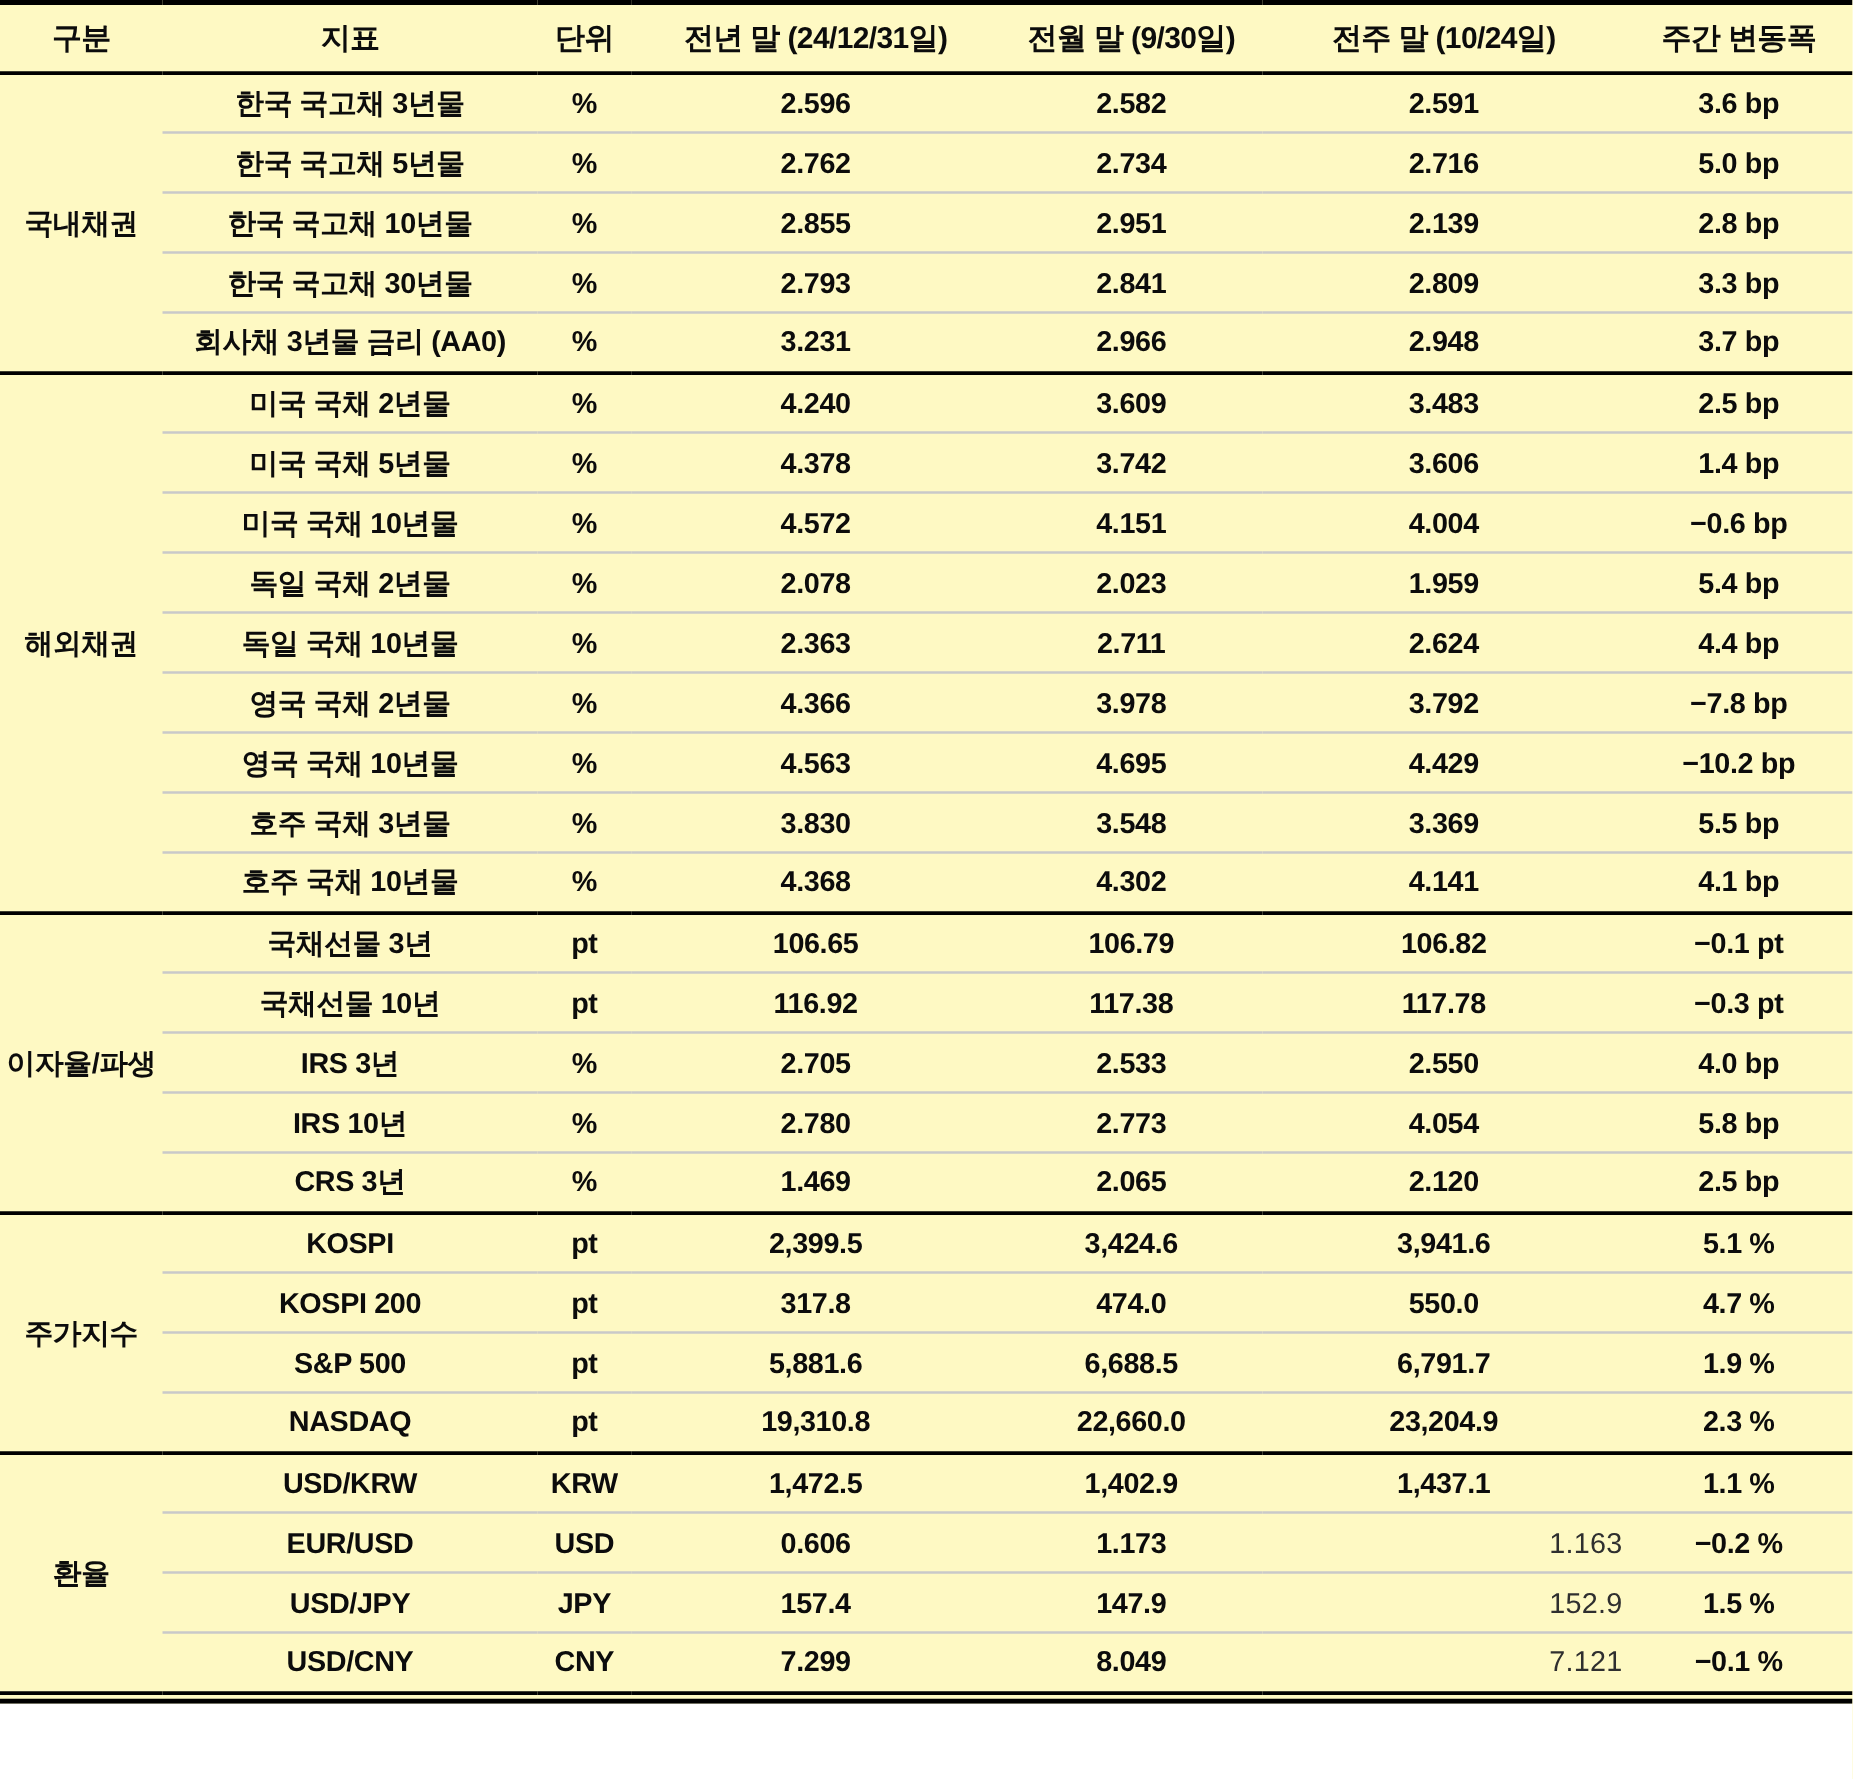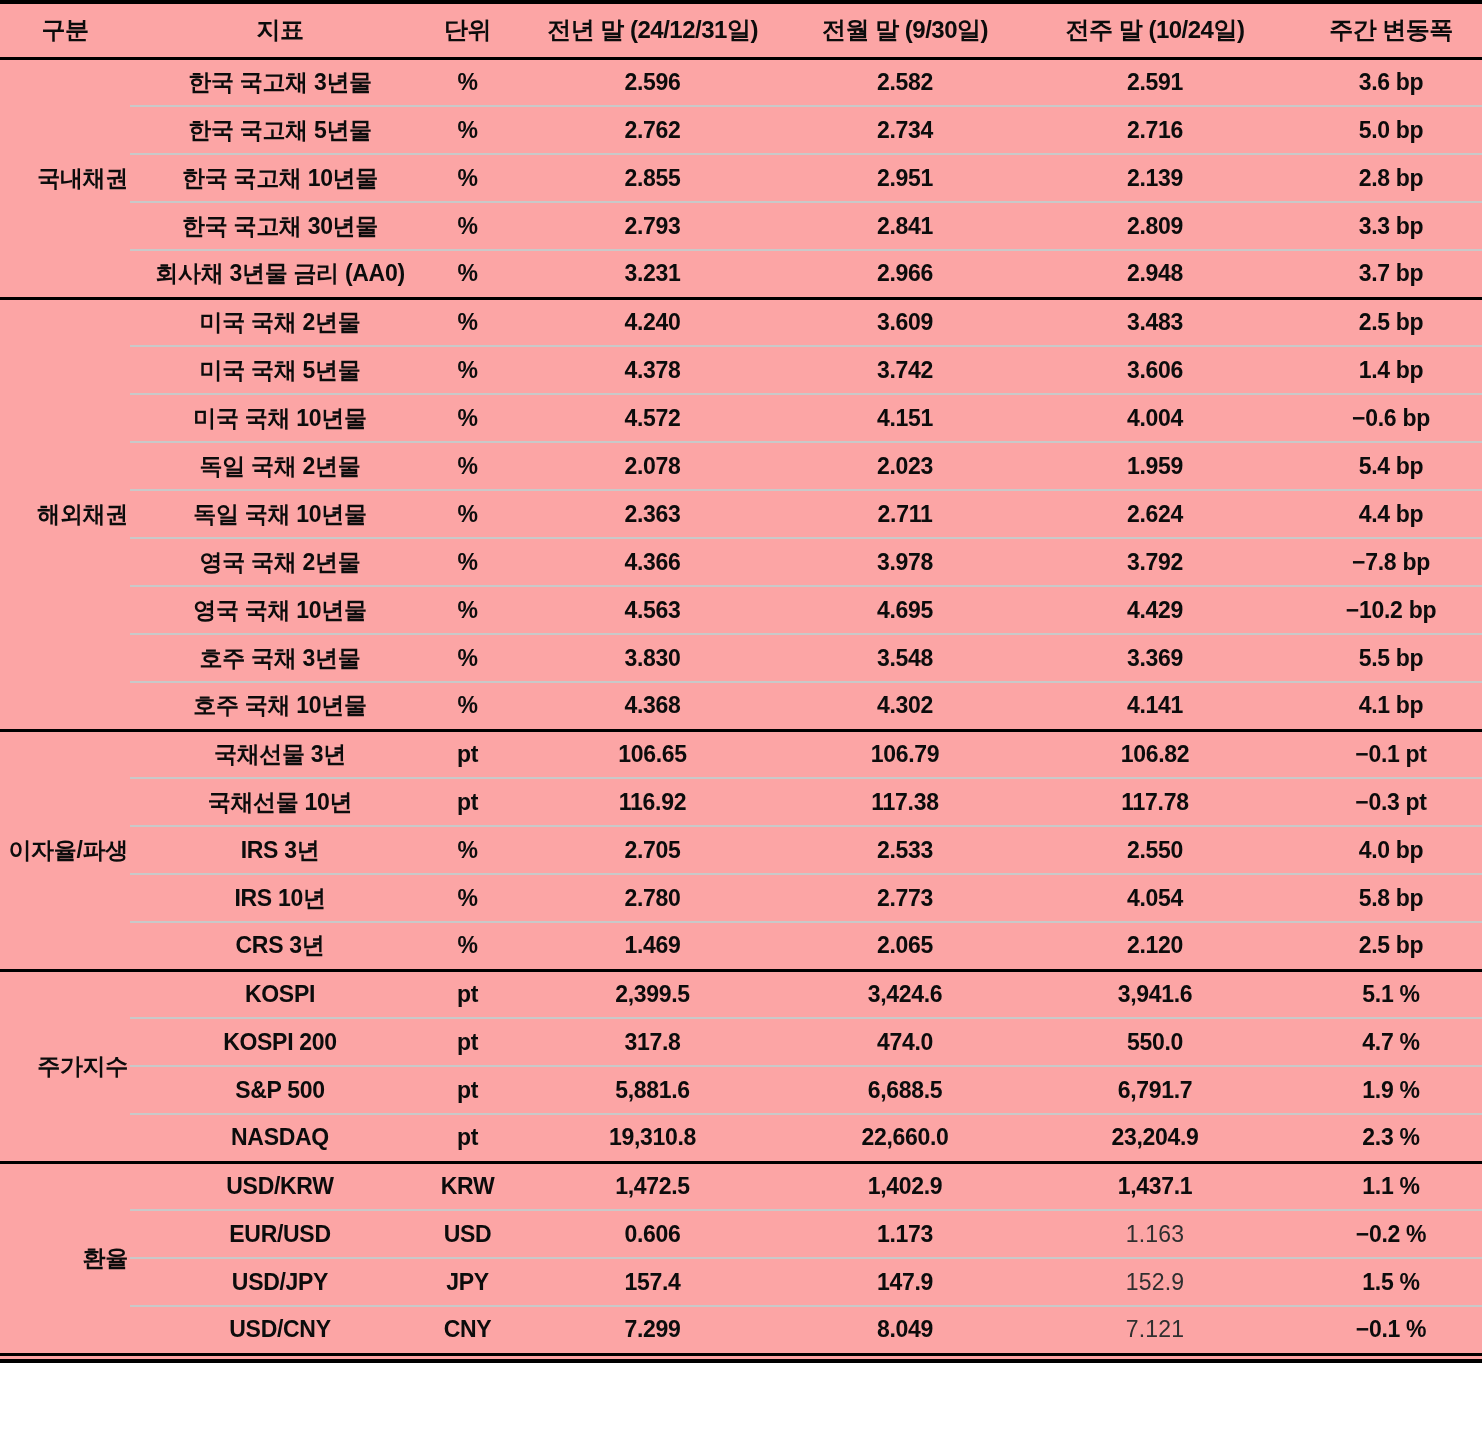--- a/index.html
+++ b/index.html
@@ -5,21 +5,21 @@
   * { box-sizing: border-box; }
   html, body {
     margin: 0;
     padding: 0;
     background: #ffffff;
     font-family: "Liberation Sans", "DejaVu Sans", sans-serif;
     color: #0c0c0c;
   }
   .page {
     width: 1482px;
-    background: #fca5a5;
+    background: #fef9c3;
   }
   table.market {
     width: 1482px;
     border-collapse: collapse;
     table-layout: fixed;
     border-top: 4px solid #000;
   }
   thead { border-bottom: 3px solid #000; }
   thead th {
     height: 56px;
@@ -37,22 +37,22 @@
     text-align: center;
     vertical-align: middle;
     font-size: 23px;
     font-weight: 600;
     letter-spacing: -0.3px;
     padding: 0 2px;
     white-space: nowrap;
   }
   
   tbody tr + tr td { border-top: 2px solid #c9c9c9; }
-  td.cat { font-weight: 600; text-align: right; }
-  td.muted { font-weight: 400; color: #2f2f2f; letter-spacing: 0.2px; }
+  td.cat { font-weight: 600; }
+  td.muted { font-weight: 400; color: #2f2f2f; letter-spacing: 0.2px; text-align: right; }
   
   .bottom-bar {
     width: 1482px;
     height: 4px;
     background: #000;
     margin-top: 3px;
   }
 </style>
 </head>
 <body>

